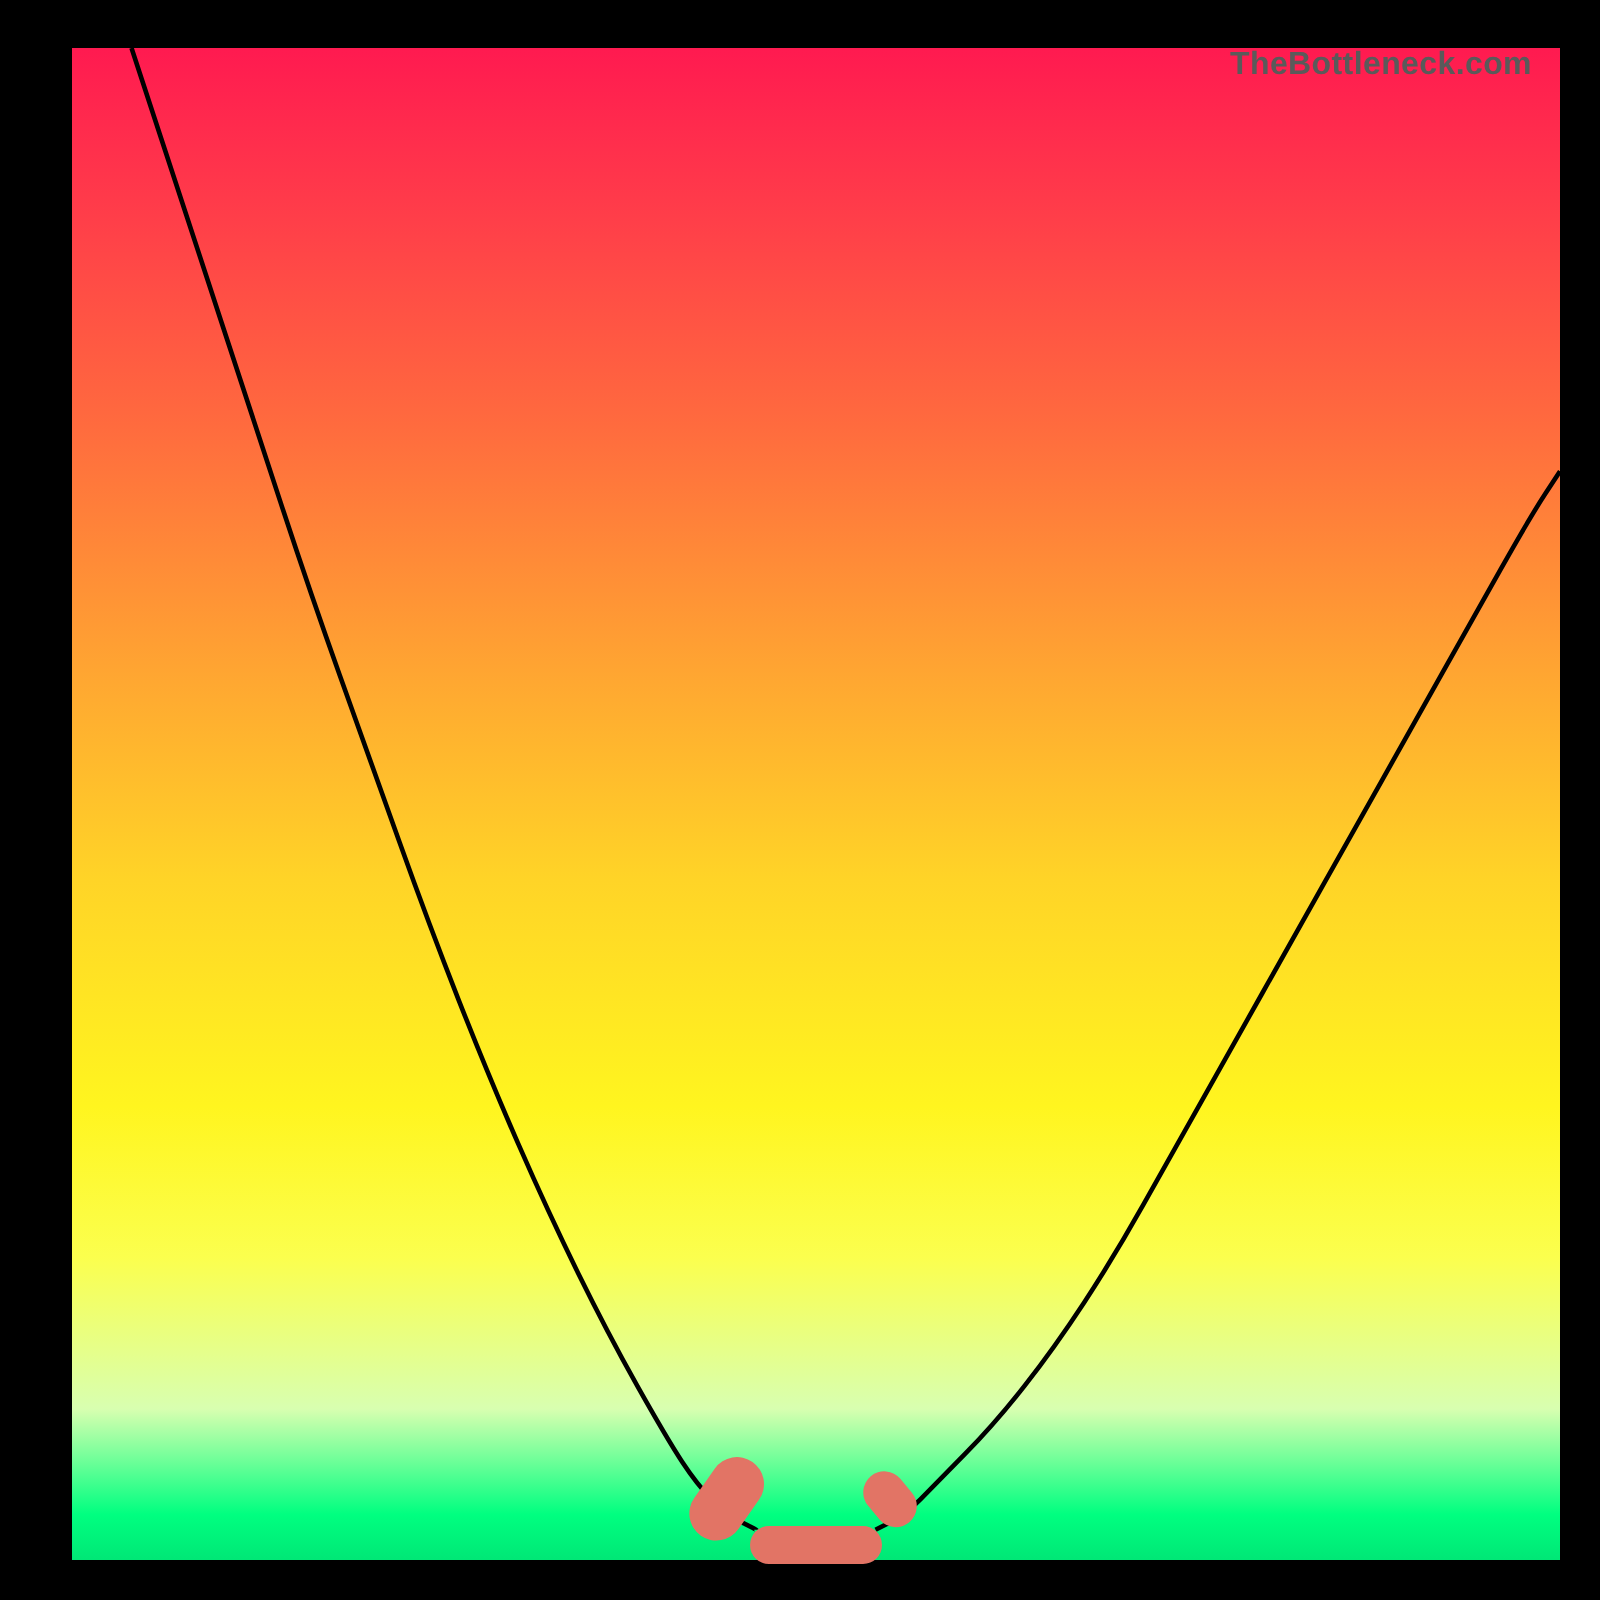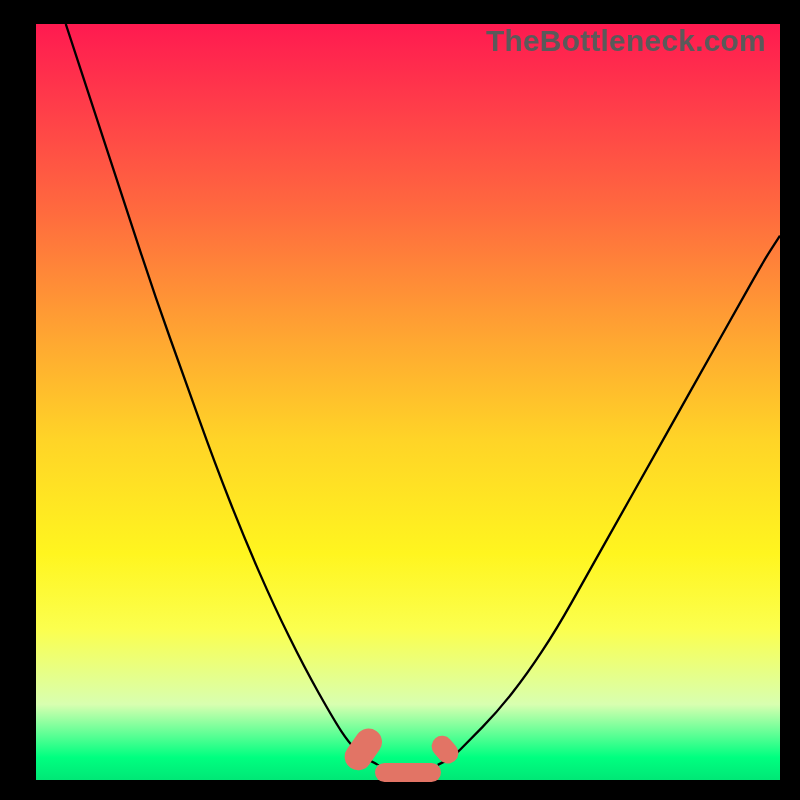--- a/index.html
+++ b/index.html
@@ -20,21 +20,21 @@
       #fbff4e 80%,
       #d8ffb0 90%,
       #00ff80 97%,
       #00e776 100%);
   }
   .watermark {
     position: absolute;
     top: 0px;
     right: 14px;
     font-family: Arial, Helvetica, sans-serif;
-    font-size: 30px;
+    font-size: 16px;
     font-weight: 600;
     color: #5a5a5a;
     letter-spacing: 0.2px;
   }
   svg.curve {
     position: absolute;
     left: 0; top: 0;
     width: 744px; height: 756px;
   }
   .blob {

